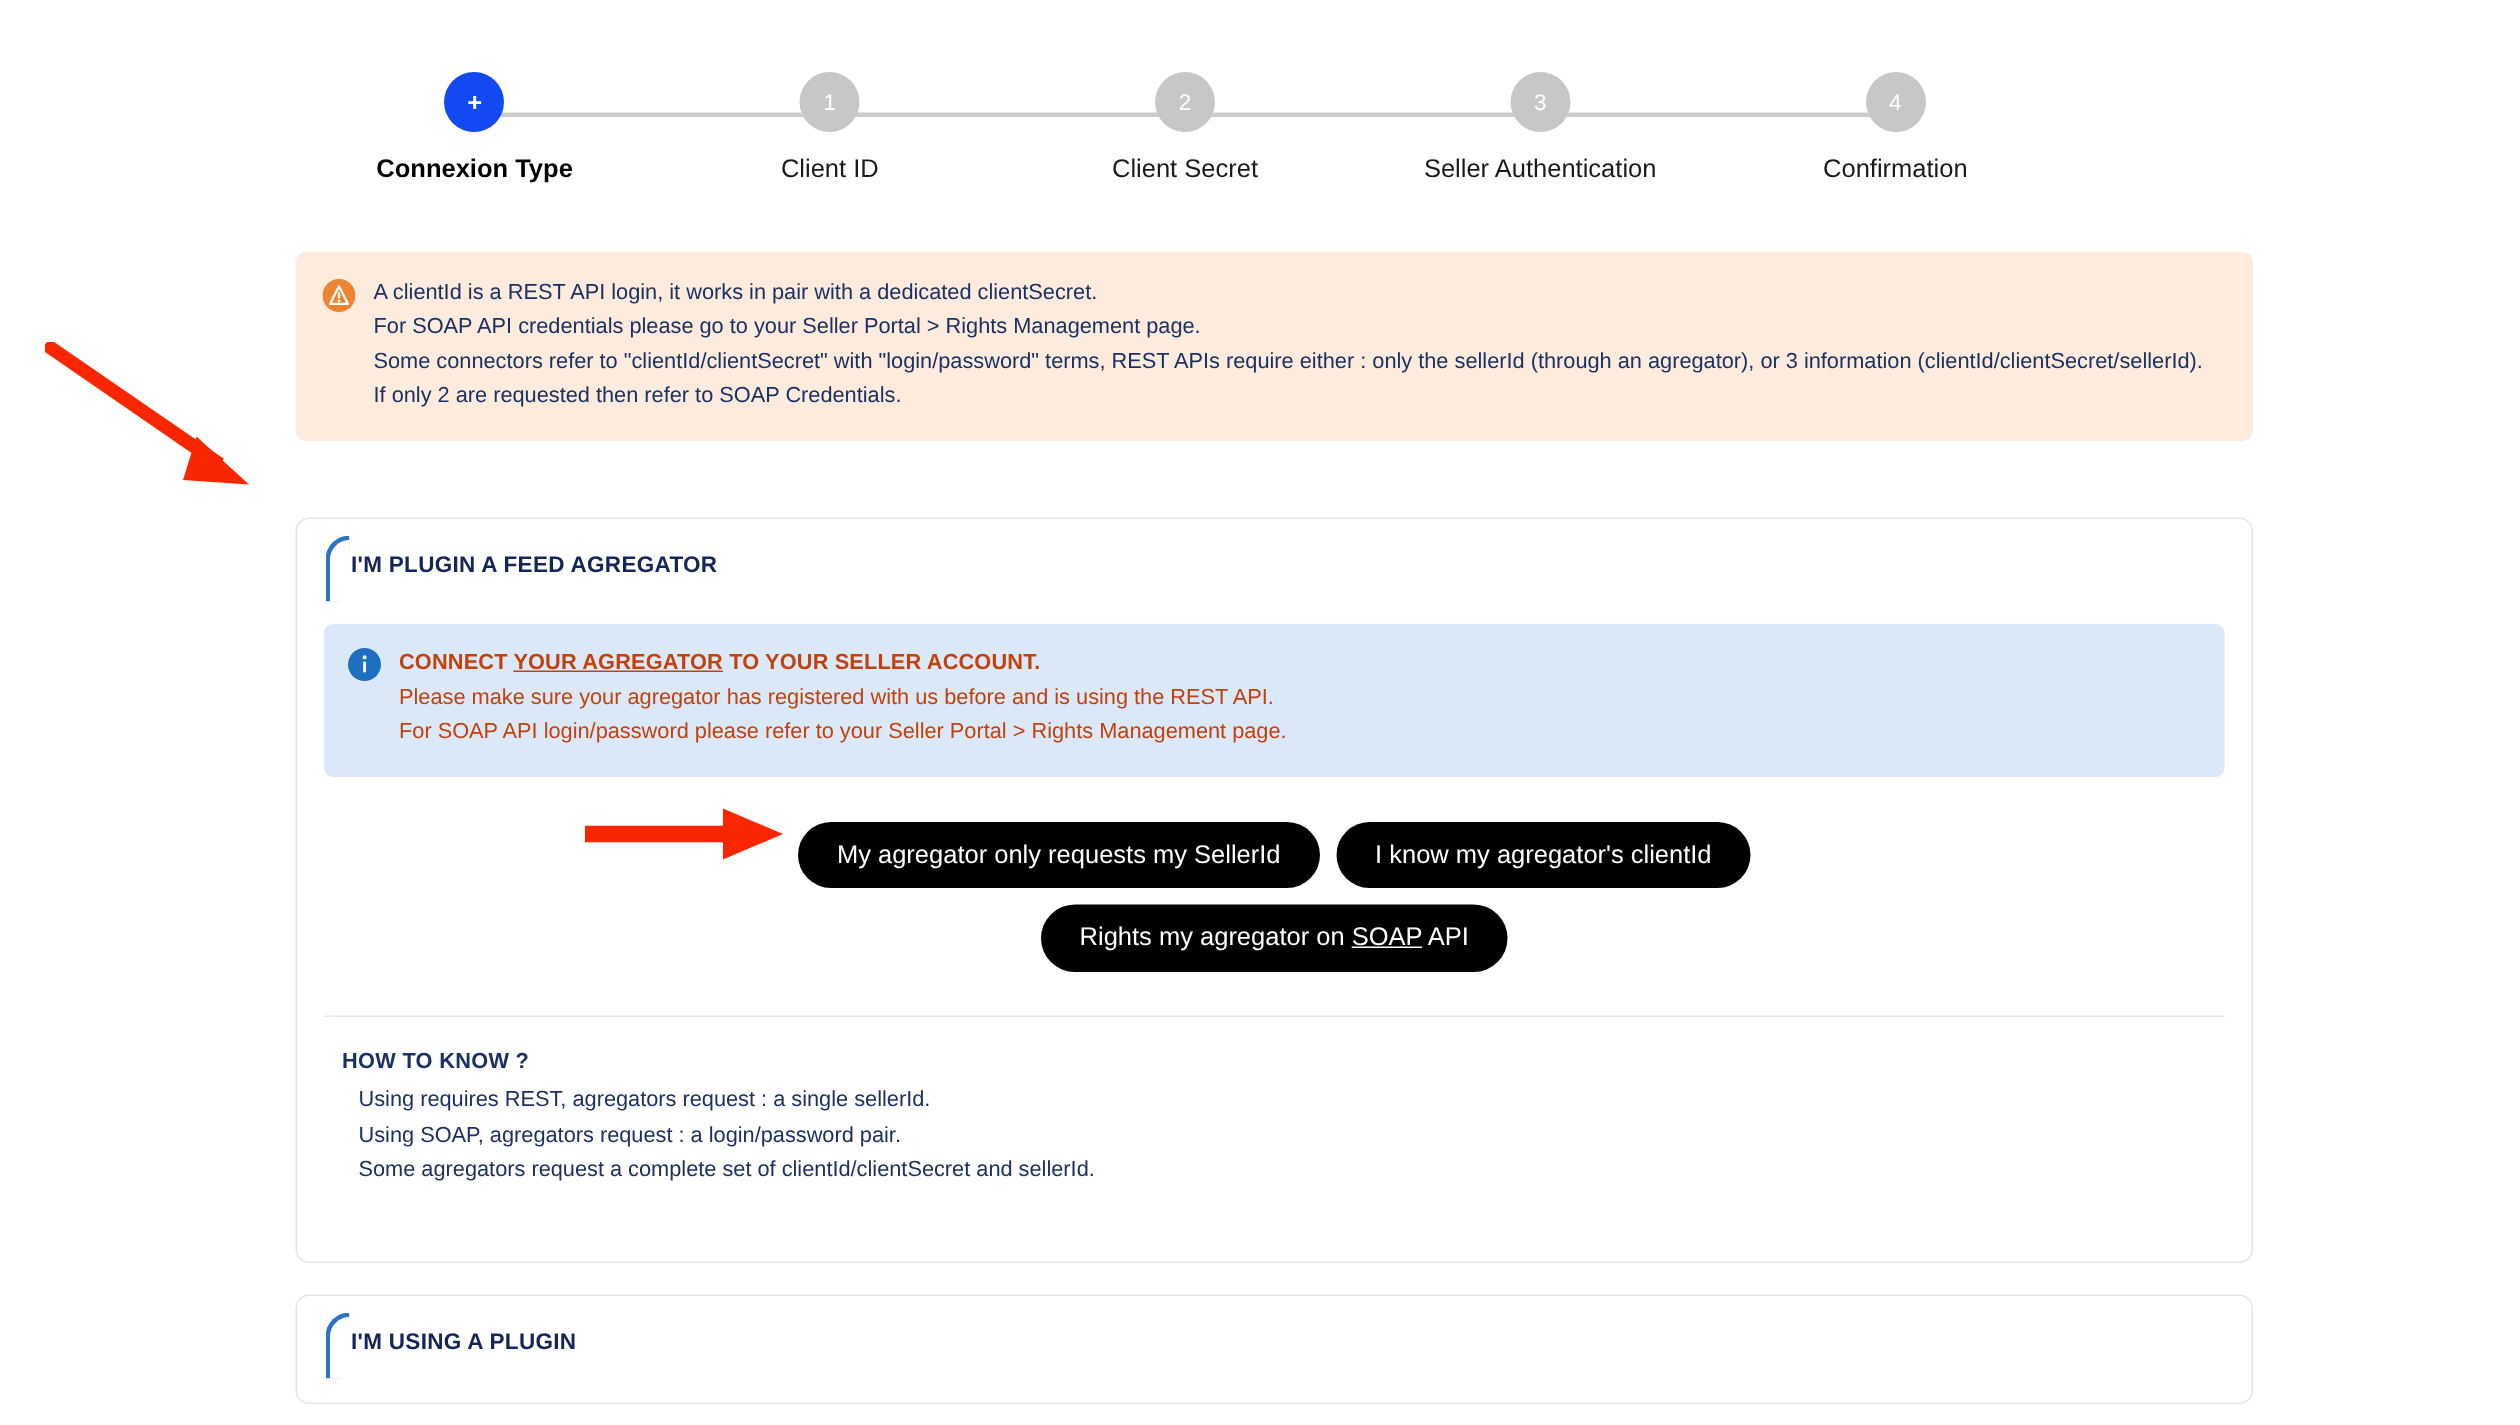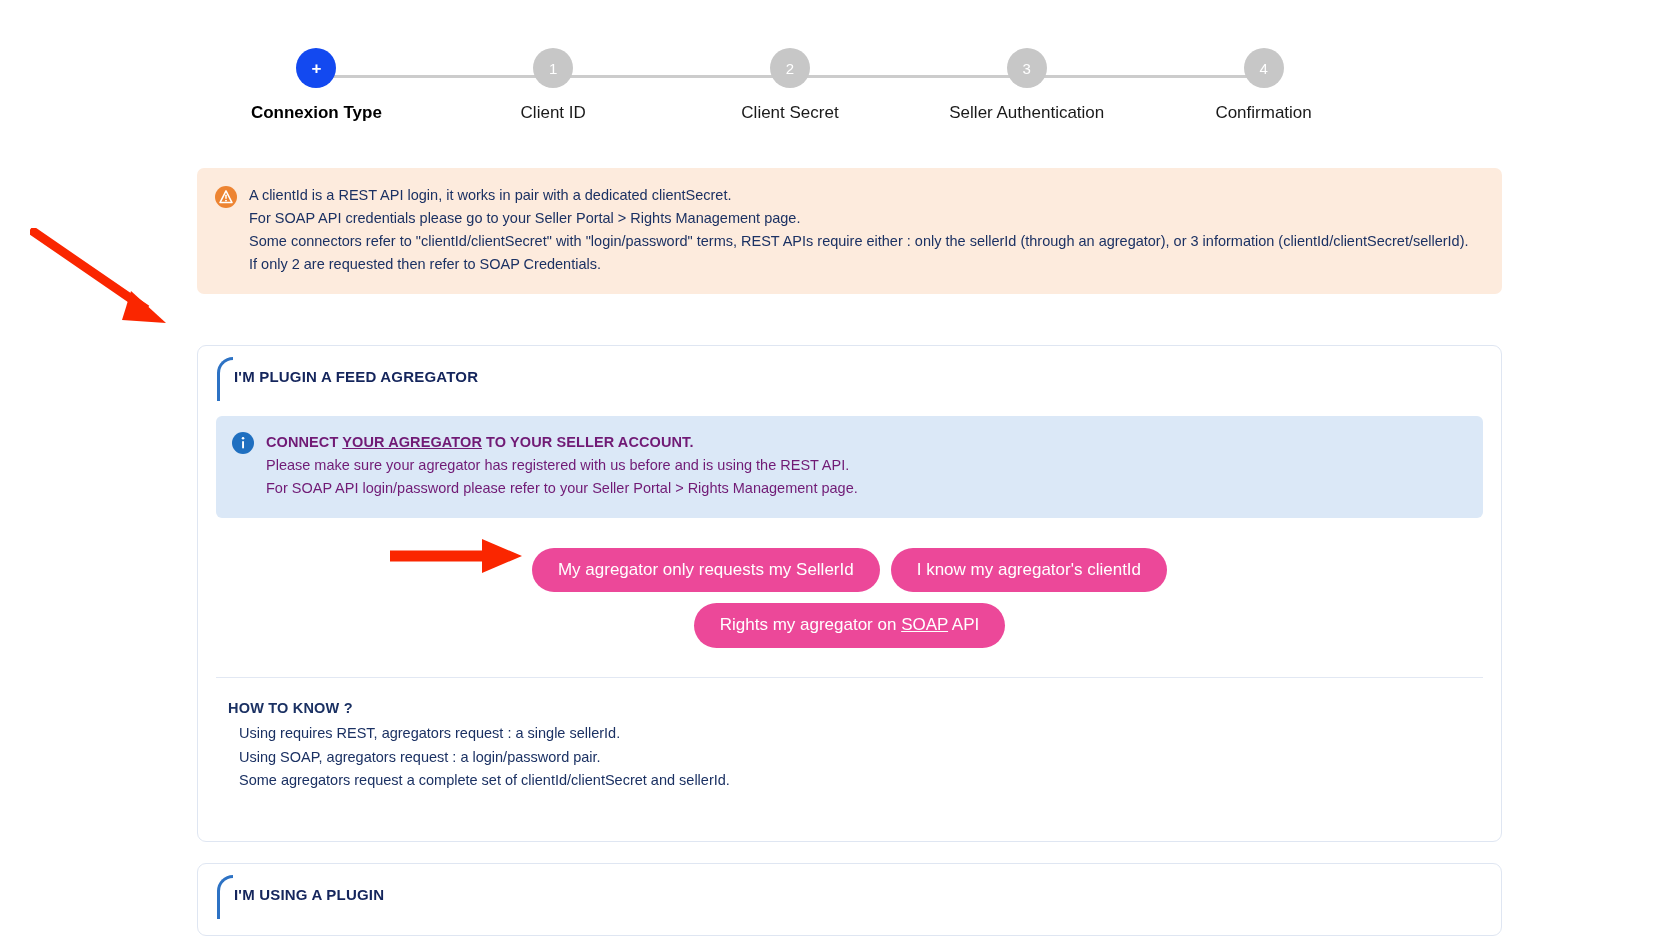--- a/index.html
+++ b/index.html
@@ -155,41 +155,41 @@
     gap: 12px;
   }
   .info-icon {
     flex: 0 0 auto;
     width: 22px;
     height: 22px;
     margin-top: 1px;
   }
   .info-body {
     font-size: 14.5px;
-    color: #701a75;
+    color: #c2410c;
     line-height: 1.6;
   }
   .info-title { font-weight: 700; letter-spacing: .1px; }
   .u { text-decoration: underline; }
 
   
   .btn-area {
     margin-top: 30px;
     display: flex;
     flex-direction: column;
     align-items: center;
     gap: 11px;
   }
   .btn-row {
     display: flex;
     justify-content: center;
     gap: 11px;
   }
   .pill {
-    background: #ec4899;
+    background: #000000;
     color: #ffffff;
     border: none;
     border-radius: 999px;
     font-family: "Liberation Sans", sans-serif;
     font-size: 17px;
     padding: 13px 26px;
     cursor: pointer;
     white-space: nowrap;
     line-height: 1.1;
   }

